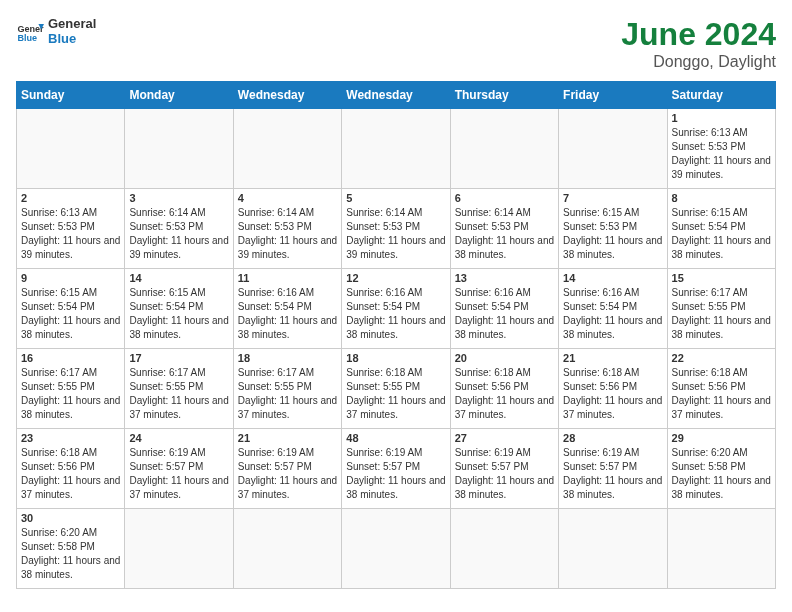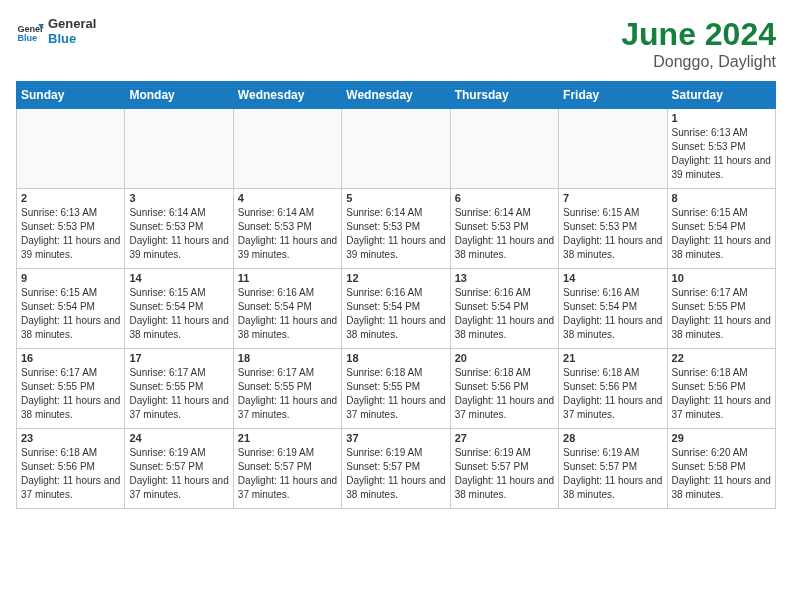--- a/index.html
+++ b/index.html
@@ -174,21 +174,21 @@
         </td>
         <td>
           <div class="day-number">13</div>
           <div class="day-info">Sunrise: 6:16 AM<br>Sunset: 5:54 PM<br>Daylight: 11 hours and 38 minutes.</div>
         </td>
         <td>
           <div class="day-number">14</div>
           <div class="day-info">Sunrise: 6:16 AM<br>Sunset: 5:54 PM<br>Daylight: 11 hours and 38 minutes.</div>
         </td>
         <td>
-          <div class="day-number">10</div>
+          <div class="day-number">15</div>
           <div class="day-info">Sunrise: 6:17 AM<br>Sunset: 5:55 PM<br>Daylight: 11 hours and 38 minutes.</div>
         </td>
       </tr>
       <tr>
         <td>
           <div class="day-number">16</div>
           <div class="day-info">Sunrise: 6:17 AM<br>Sunset: 5:55 PM<br>Daylight: 11 hours and 38 minutes.</div>
         </td>
         <td>
           <div class="day-number">17</div>
@@ -222,30 +222,42 @@
         </td>
         <td>
           <div class="day-number">24</div>
           <div class="day-info">Sunrise: 6:19 AM<br>Sunset: 5:57 PM<br>Daylight: 11 hours and 37 minutes.</div>
         </td>
         <td>
           <div class="day-number">21</div>
           <div class="day-info">Sunrise: 6:19 AM<br>Sunset: 5:57 PM<br>Daylight: 11 hours and 37 minutes.</div>
         </td>
         <td>
-          <div class="day-number">37</div>
+          <div class="day-number">48</div>
           <div class="day-info">Sunrise: 6:19 AM<br>Sunset: 5:57 PM<br>Daylight: 11 hours and 38 minutes.</div>
         </td>
         <td>
           <div class="day-number">27</div>
           <div class="day-info">Sunrise: 6:19 AM<br>Sunset: 5:57 PM<br>Daylight: 11 hours and 38 minutes.</div>
         </td>
         <td>
           <div class="day-number">28</div>
           <div class="day-info">Sunrise: 6:19 AM<br>Sunset: 5:57 PM<br>Daylight: 11 hours and 38 minutes.</div>
         </td>
         <td>
           <div class="day-number">29</div>
           <div class="day-info">Sunrise: 6:20 AM<br>Sunset: 5:58 PM<br>Daylight: 11 hours and 38 minutes.</div>
         </td>
+      </tr>
+      <tr class="last-row">
+        <td>
+          <div class="day-number">30</div>
+          <div class="day-info">Sunrise: 6:20 AM<br>Sunset: 5:58 PM<br>Daylight: 11 hours and 38 minutes.</div>
+        </td>
+        <td class="empty"></td>
+        <td class="empty"></td>
+        <td class="empty"></td>
+        <td class="empty"></td>
+        <td class="empty"></td>
+        <td class="empty"></td>
       </tr>
     </tbody>
 </table>
 
 </body></html>

